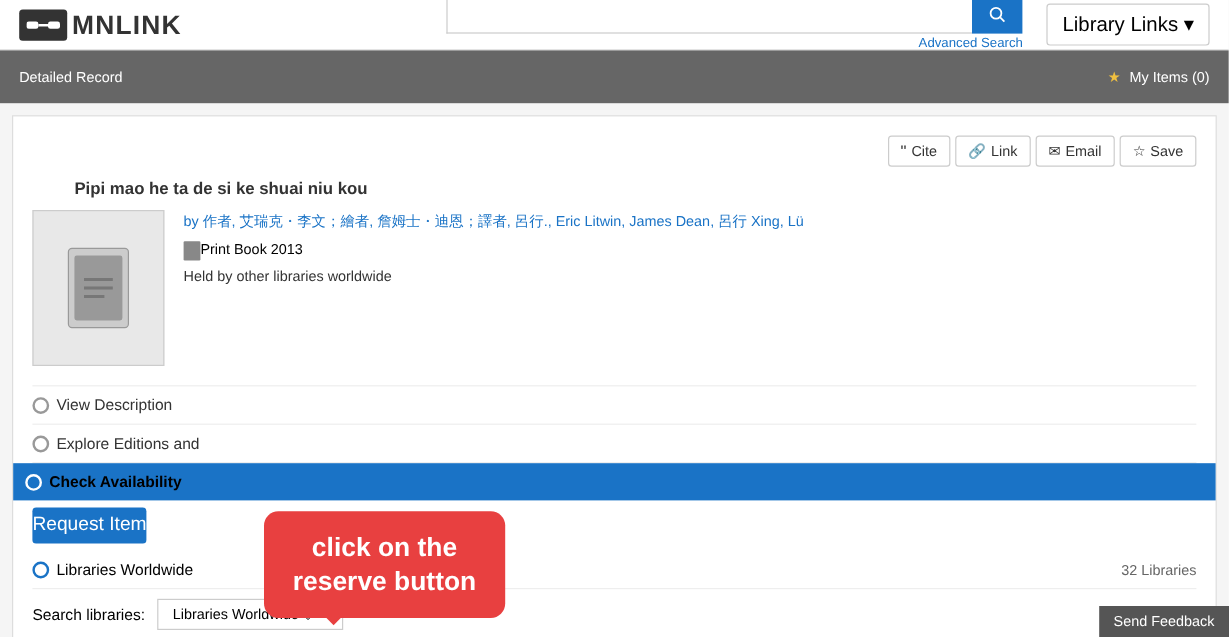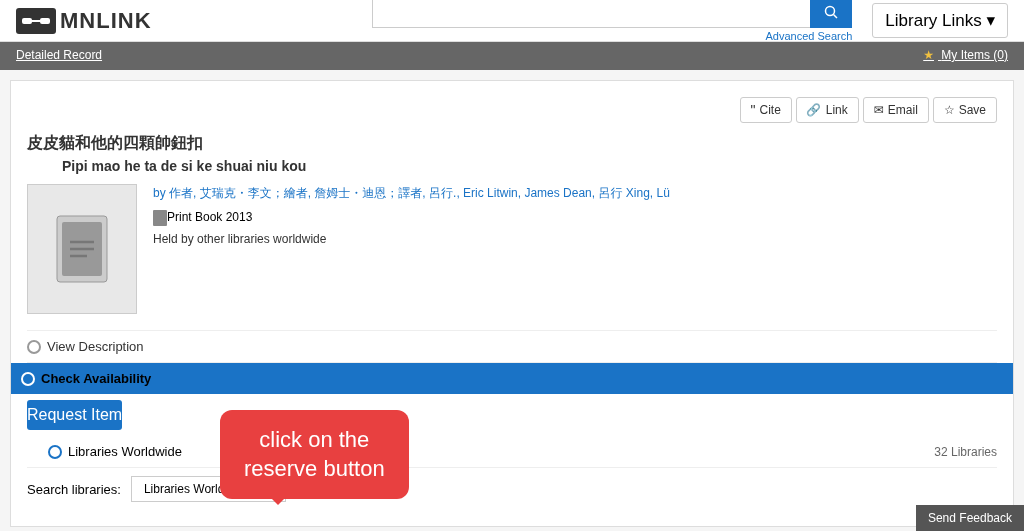--- a/index.html
+++ b/index.html
@@ -62,24 +62,23 @@
       white-space: nowrap;
     }
 
     
     .nav-bar {
       background: #666;
       color: #fff;
       padding: 6px 16px;
       font-size: 12px;
       display: flex;
-      align-items: flex-start;
+      align-items: center;
       justify-content: space-between;
-      height: 28px;
-      text-decoration: underline;
+      height: 44px;
     }
     .star-icon { color: #f0c040; margin-right: 4px; }
 
     
     .main-content {
       background: #fff;
       margin: 10px;
       border: 1px solid #ddd;
       padding: 16px;
       min-height: 420px;
@@ -159,21 +158,21 @@
 
     
     .libraries-row {
       display: flex;
       align-items: center;
       justify-content: space-between;
       padding: 8px 0;
       border-bottom: 1px solid #eee;
       font-size: 13px;
     }
-    .libraries-left { display: flex; align-items: center; gap: 6px; margin-left: 21px; }
+    .libraries-left { display: flex; align-items: center; gap: 6px; }
     .libraries-count { color: #666; font-size: 12px; }
 
     
     .search-libraries-row {
       display: flex;
       align-items: center;
       gap: 10px;
       padding: 8px 0;
       font-size: 13px;
     }
@@ -183,21 +182,21 @@
       font-size: 12px;
       background: #fff;
     }
 
     
     .tooltip-callout {
       position: absolute;
       background: #e84040;
       color: #fff;
       font-size: 22px;
-      font-weight: normal;
+      font-weight: bold;
       padding: 16px 24px;
       border-radius: 12px;
       line-height: 1.3;
       left: 220px;
       top: 330px;
       z-index: 10;
       max-width: 280px;
       text-align: center;
     }
     .tooltip-callout::after {
@@ -295,21 +294,20 @@
       <span>✉</span>
       <span>Email</span>
     </button>
     <button class="action-btn">
       <span>☆</span>
       <span>Save</span>
     </button>
   </div>
 
   
-  <div class="record-title-cn">皮皮貓和他的四顆帥鈕扣</div>
   <div class="record-title-pinyin">Pipi mao he ta de si ke shuai niu kou</div>
 
   
   <div class="record-body">
     <div class="book-cover">
       <svg viewBox="0 0 60 70" fill="none" xmlns="http://www.w3.org/2000/svg">
         <rect x="5" y="2" width="50" height="66" rx="3" fill="#ccc" stroke="#999" stroke-width="1"></rect>
         <rect x="10" y="8" width="40" height="54" rx="2" fill="#999"></rect>
         <line x1="18" y1="28" x2="42" y2="28" stroke="#777" stroke-width="2.5"></line>
         <line x1="18" y1="35" x2="42" y2="35" stroke="#777" stroke-width="2.5"></line>
@@ -328,20 +326,24 @@
       <div class="held-text">Held by other libraries worldwide</div>
     </div>
   </div>
 
   
   <div class="section-items">
     <div class="section-item">
       <span class="circle-icon"></span>
       <span>View Description</span>
     </div>
+    <div class="section-item">
+      <span class="circle-icon"></span>
+      <span>Explore Editions and</span>
+    </div>
   </div>
 
   
   <div class="check-avail-bar">
     <span class="circle-icon-white"></span>
     <span>Check Availability</span>
   </div>
 
   
   <button class="request-item-btn">Request Item</button>

